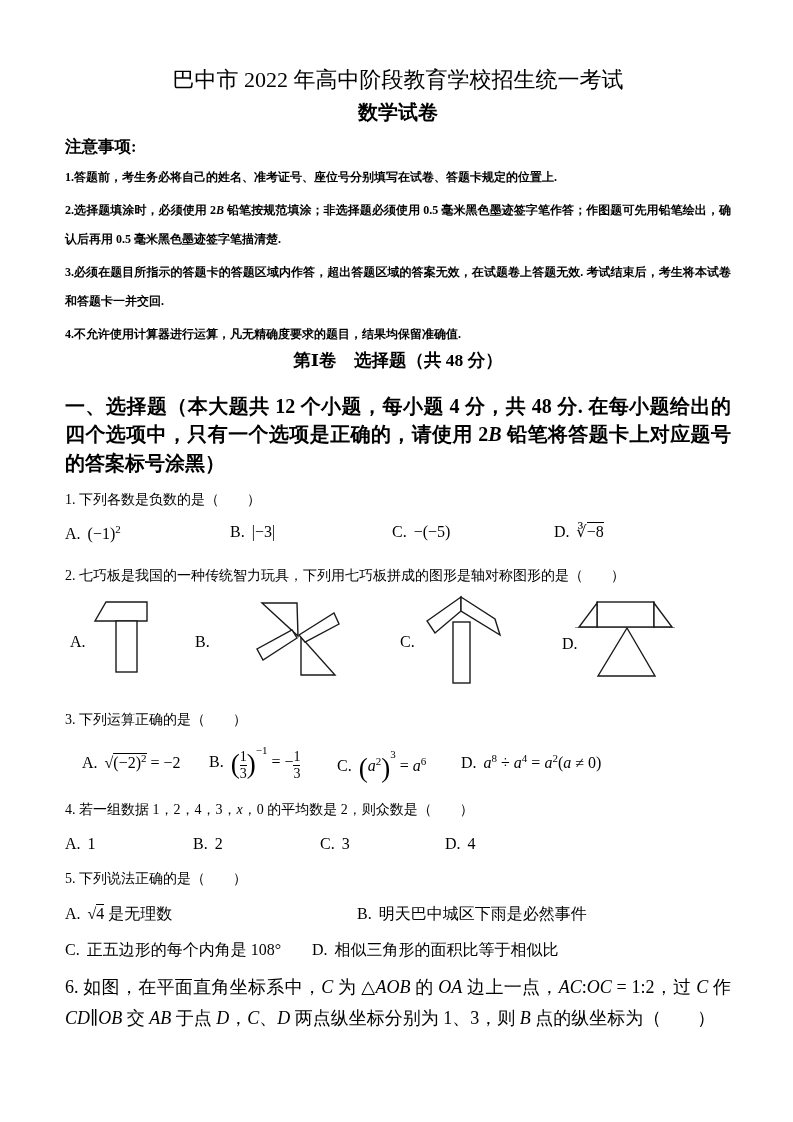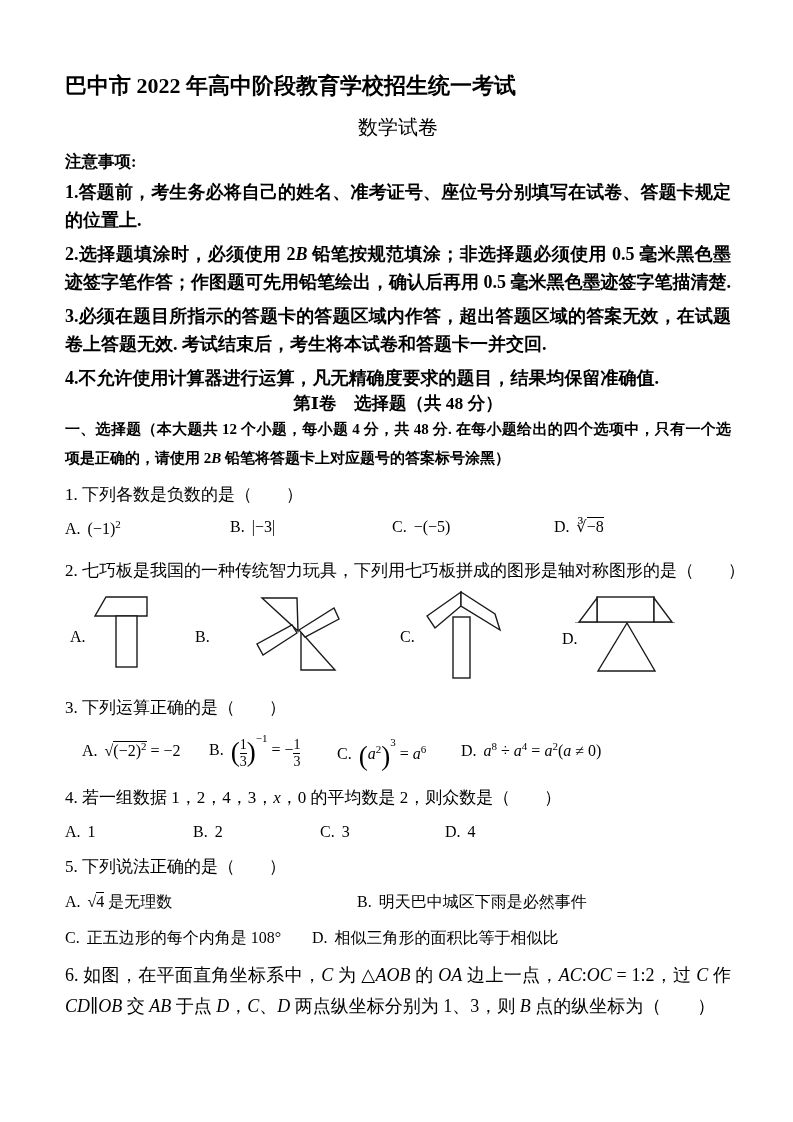--- a/index.html
+++ b/index.html
@@ -7,31 +7,31 @@
     position:relative;
     width:793px;height:1122px;
     background:#fff;color:#000;
     box-sizing:border-box;
     padding:62px 62px 0 65px;
     font-family:"Liberation Serif","DejaVu Serif",serif;
     font-size:16px;
     overflow:hidden;
   }
   .page *{margin:0;padding:0;box-sizing:border-box;}
-  .title{font-size:22px;font-weight:700;text-align:left;line-height:1.25;margin-top:10px;}
-  .subtitle{font-size:20px;font-weight:400;text-align:center;line-height:1.25;margin-top:15px;}
+  .title{font-size:22px;font-weight:400;text-align:center;line-height:1.25;margin-top:4px;}
+  .subtitle{font-size:20px;font-weight:700;text-align:center;line-height:1.25;margin-top:6px;}
   .score-note{font-size:16.5px;font-weight:700;text-align:center;line-height:1.3;margin-top:16px;}
   .notice-head{font-size:16.5px;font-weight:700;line-height:22px;margin-top:11px;}
-  .notice{font-size:18px;font-weight:700;line-height:28.5px;text-align:justify;margin-top:5px;}
+  .notice{font-size:12px;font-weight:700;line-height:28.5px;text-align:justify;margin-top:5px;}
   .part-title{font-size:17.5px;font-weight:700;text-align:center;line-height:22px;}
-  .intro{font-size:15px;font-weight:700;line-height:28.5px;text-align:justify;margin-top:1px;}
-  .stem{font-size:17px;line-height:21px;white-space:nowrap;}
+  .intro{font-size:20px;font-weight:700;line-height:28.5px;text-align:justify;margin-top:21px;}
+  .stem{font-size:14px;line-height:21px;white-space:nowrap;}
   .q1-stem{margin-top:12px;}
   .q2-stem{margin-top:19px;}
-  .q3-stem{margin-top:13px;}
+  .q3-stem{margin-top:20px;}
   .q4-stem{margin-top:15px;}
   .q5-stem{margin-top:12px;}
   .q6-text{font-size:18px;line-height:31px;text-align:justify;white-space:normal;margin-top:10px;}
   .opts{display:grid;align-items:center;font-size:16px;line-height:24px;}
   .opts-q1{grid-template-columns:165px 162px 162px auto;margin-top:7px;}
   .opts-q3{grid-template-columns:127px 128px 124px auto;margin-top:6px;min-height:48px;margin-left:17px;}
   .opts-q4{grid-template-columns:128px 127px 125px auto;margin-top:12px;}
   .opts-q5{grid-template-columns:247px auto;margin-top:13px;gap:45px;}
   .opts-q5b{grid-template-columns:247px auto;margin-top:12px;}
   .opt-label{margin-right:7px;}

